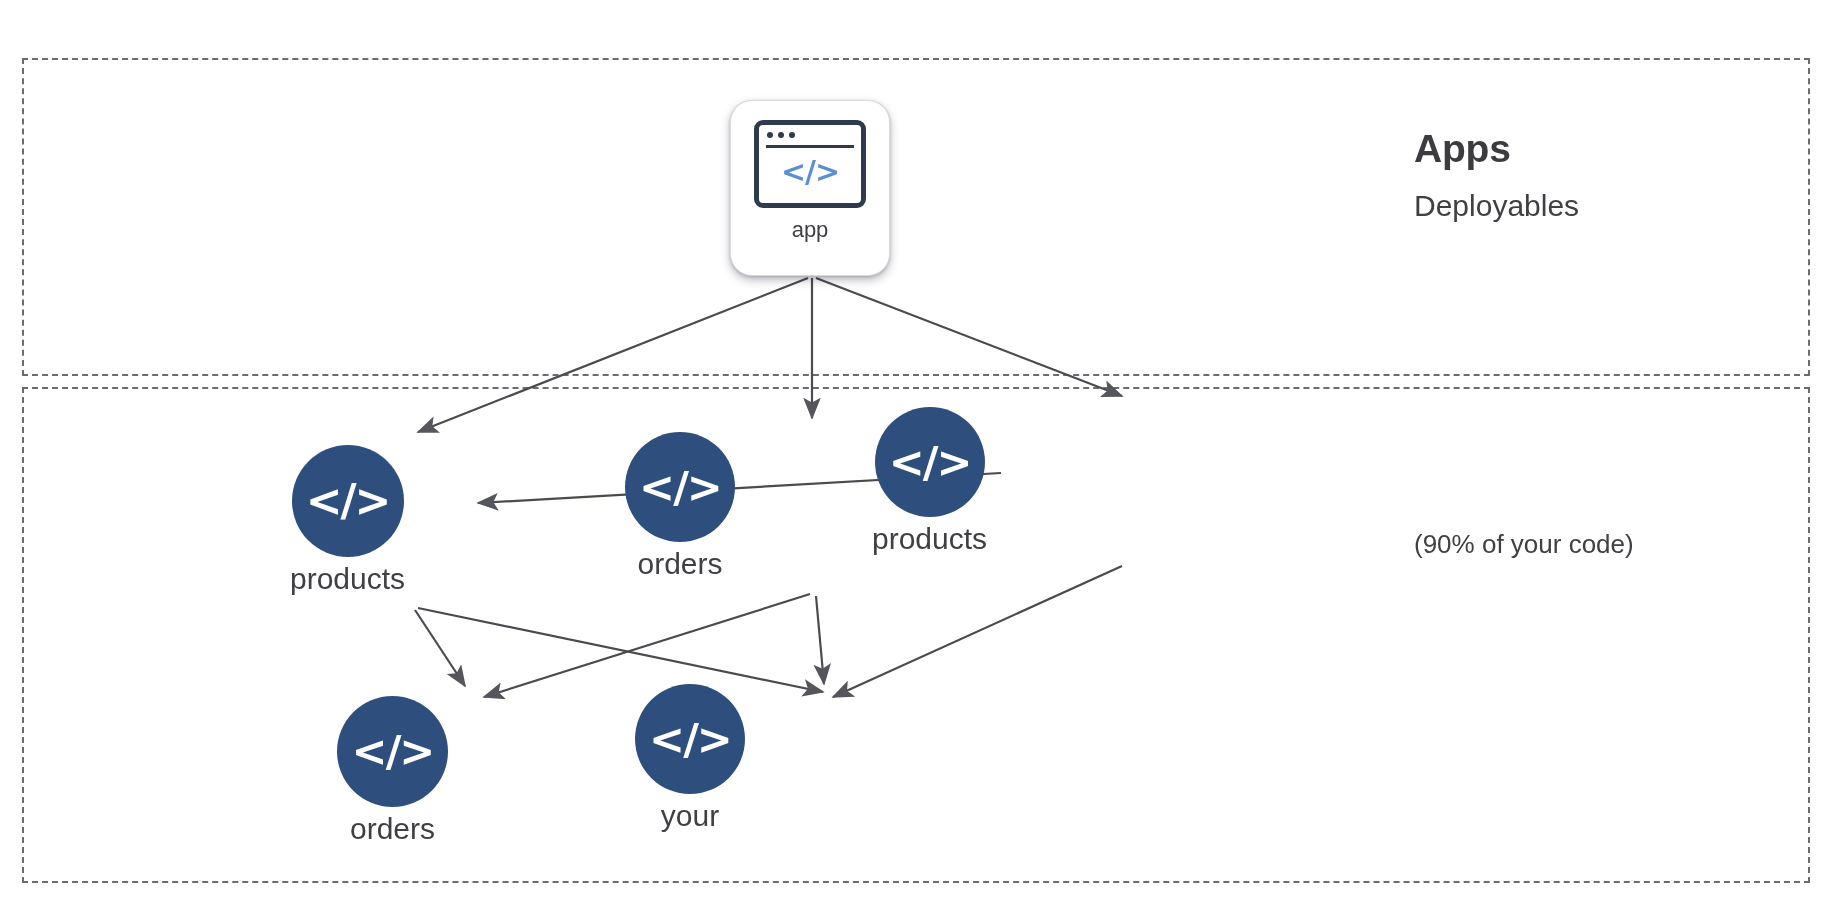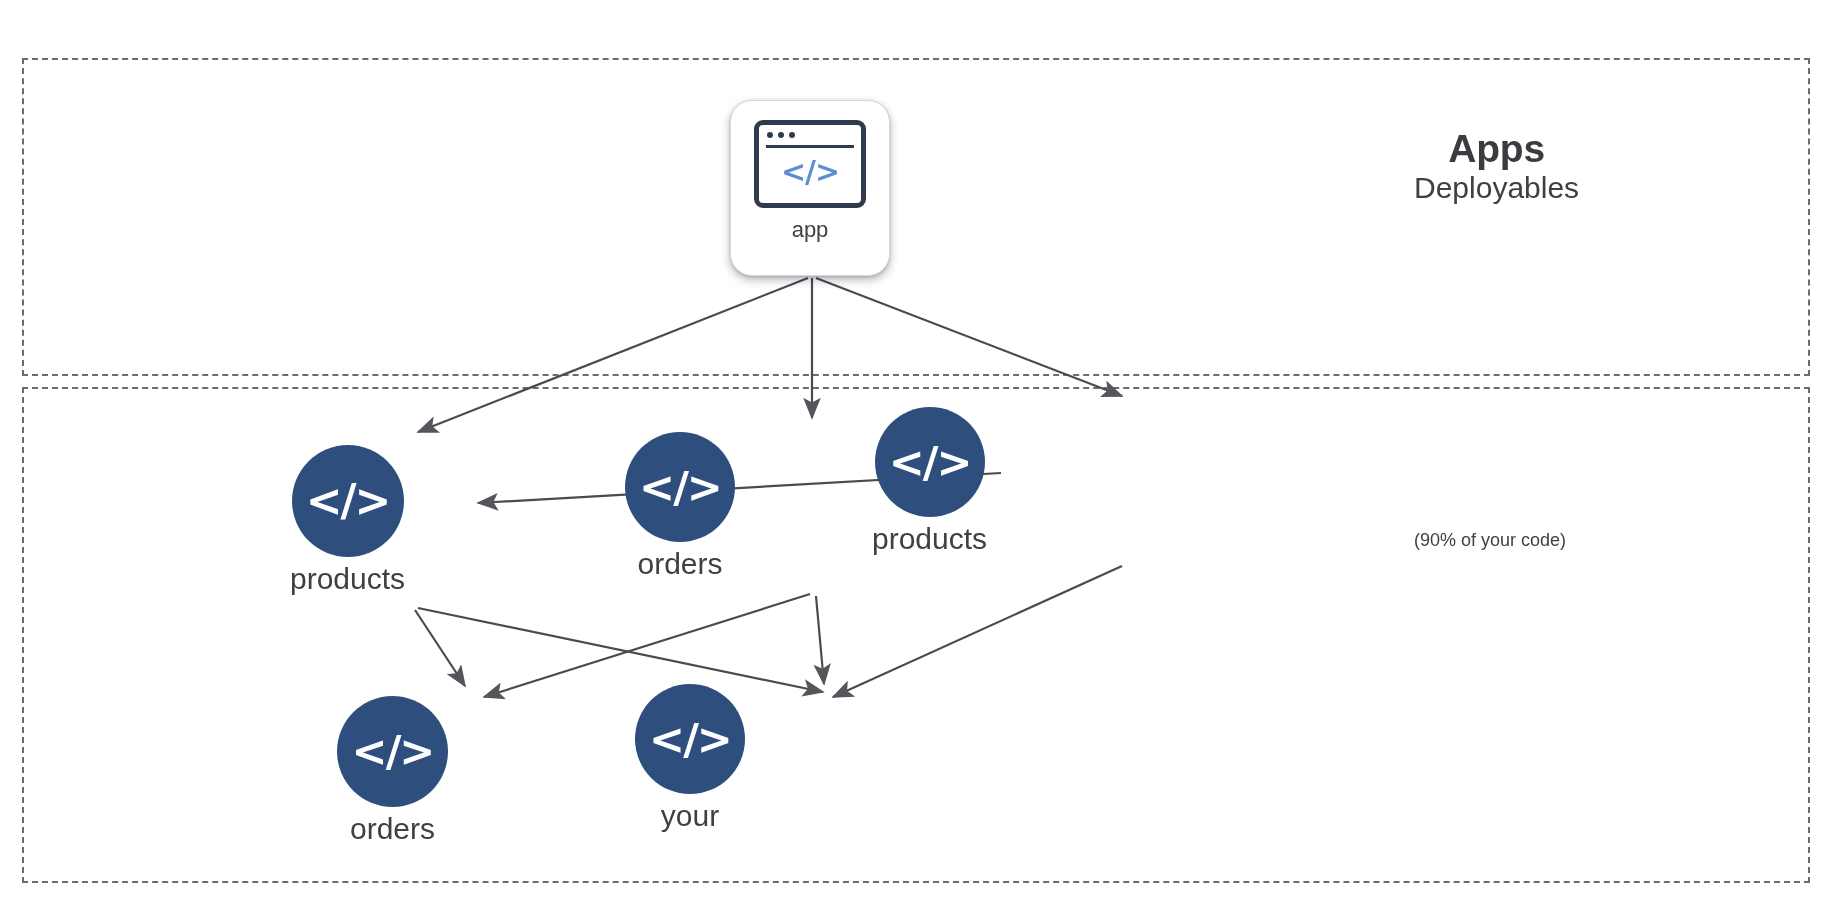--- a/index.html
+++ b/index.html
@@ -48,40 +48,39 @@
     color: #3f3f44;
     user-select: none;
   }
   .zone-legend .legend-title {
     font-size: 39px;
     font-weight: bold;
     line-height: 1.06;
     letter-spacing: -0.2px;
     color: #3b3b40;
     display: block;
-    text-align: center;
   }
   .zone-legend .legend-sub {
     font-size: 30px;
     font-weight: normal;
     line-height: 1.15;
     color: #3f3f44;
     display: block;
-    margin-top: 2px;
+    margin-top: 20px;
   }
   #legend-apps {
     left: 1414px;
     top: 128px;
   }
   #legend-libs {
     left: 1414px;
     top: 524px;
   }
   #legend-libs .legend-sub {
-    font-size: 18px;
+    font-size: 26px;
     margin-top: 6px;
   }
 
   
   #edges {
     position: absolute;
     left: 0;
     top: 0;
     width: 1838px;
     height: 920px;

